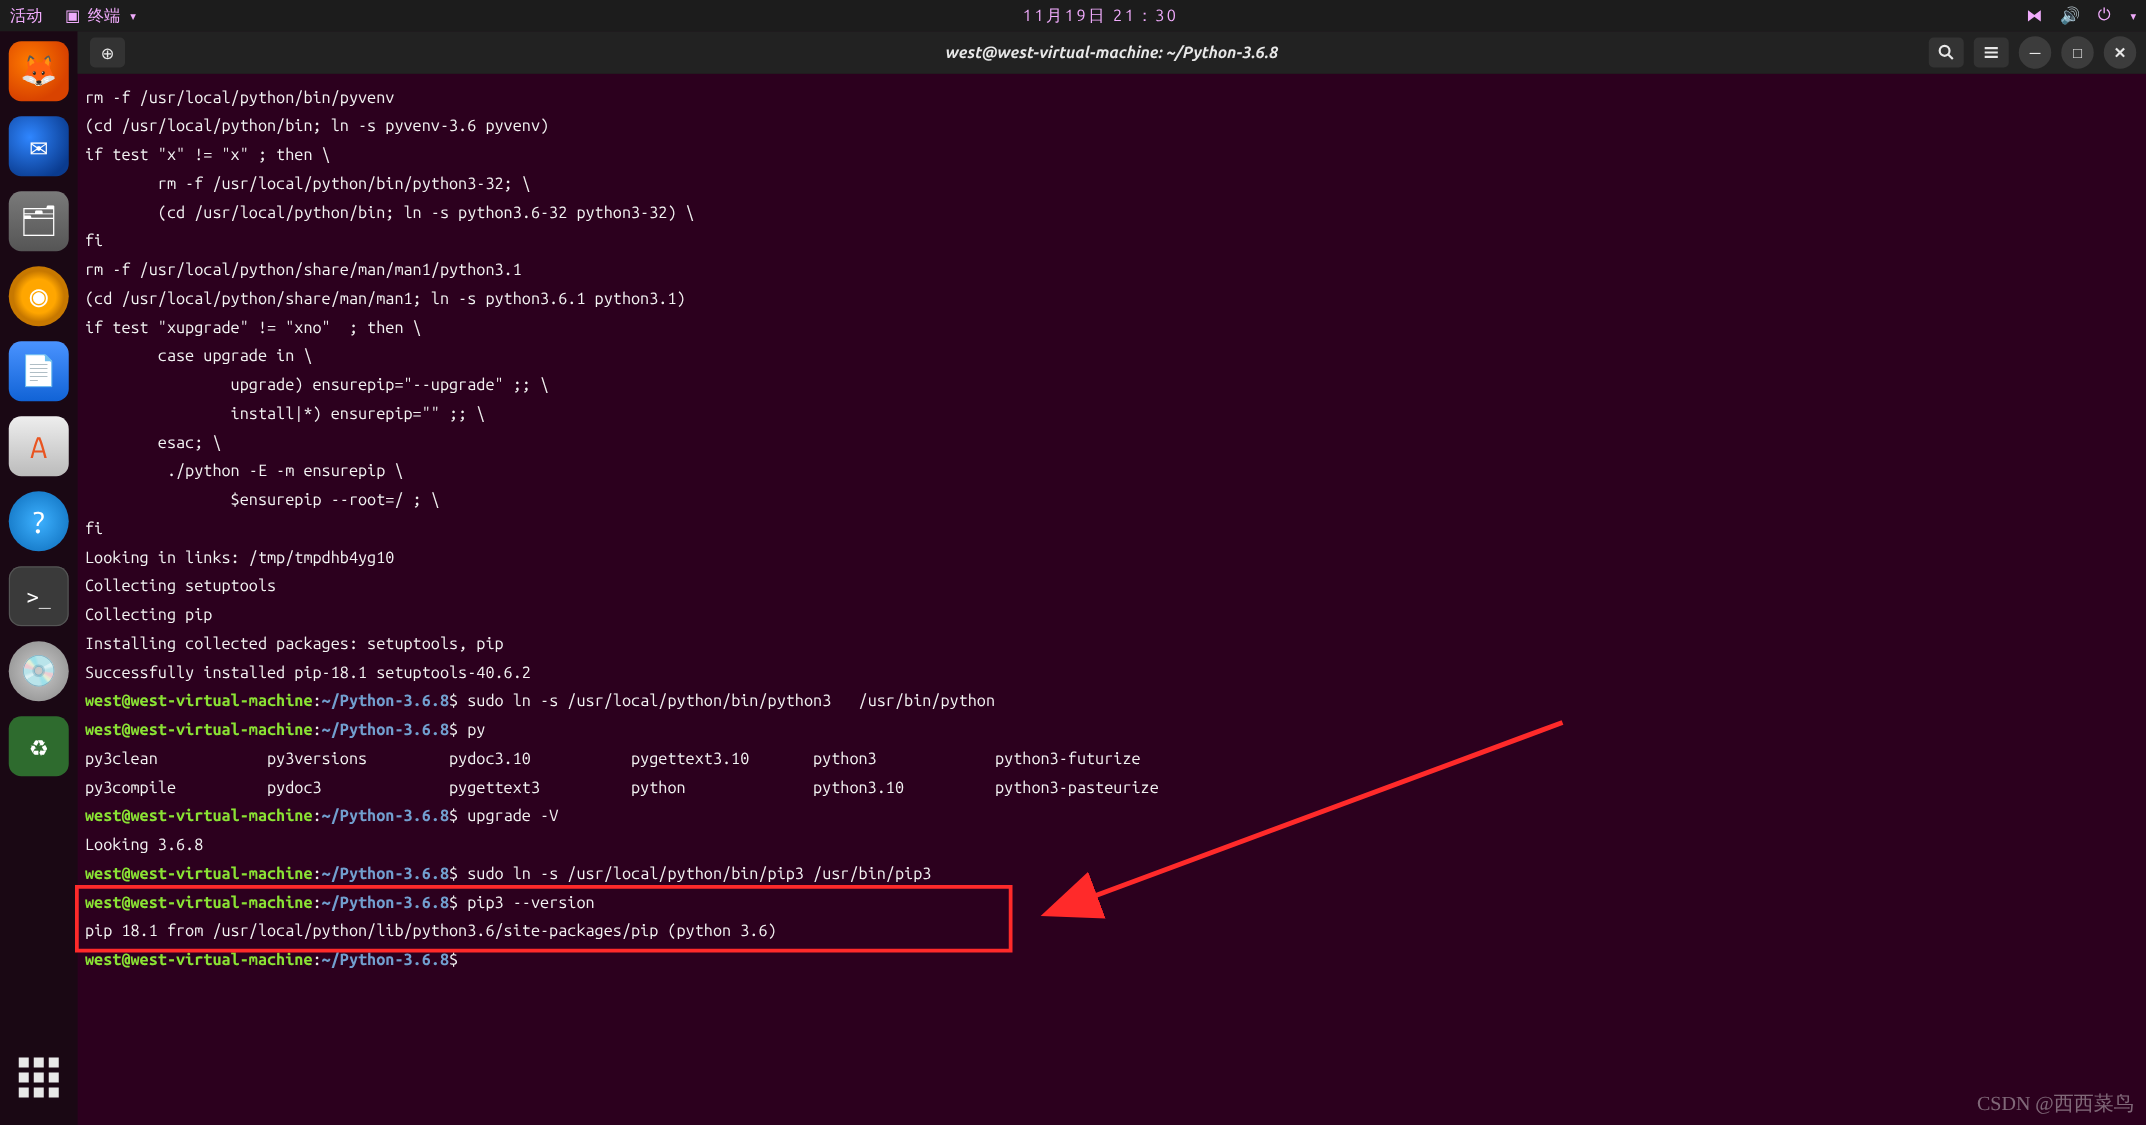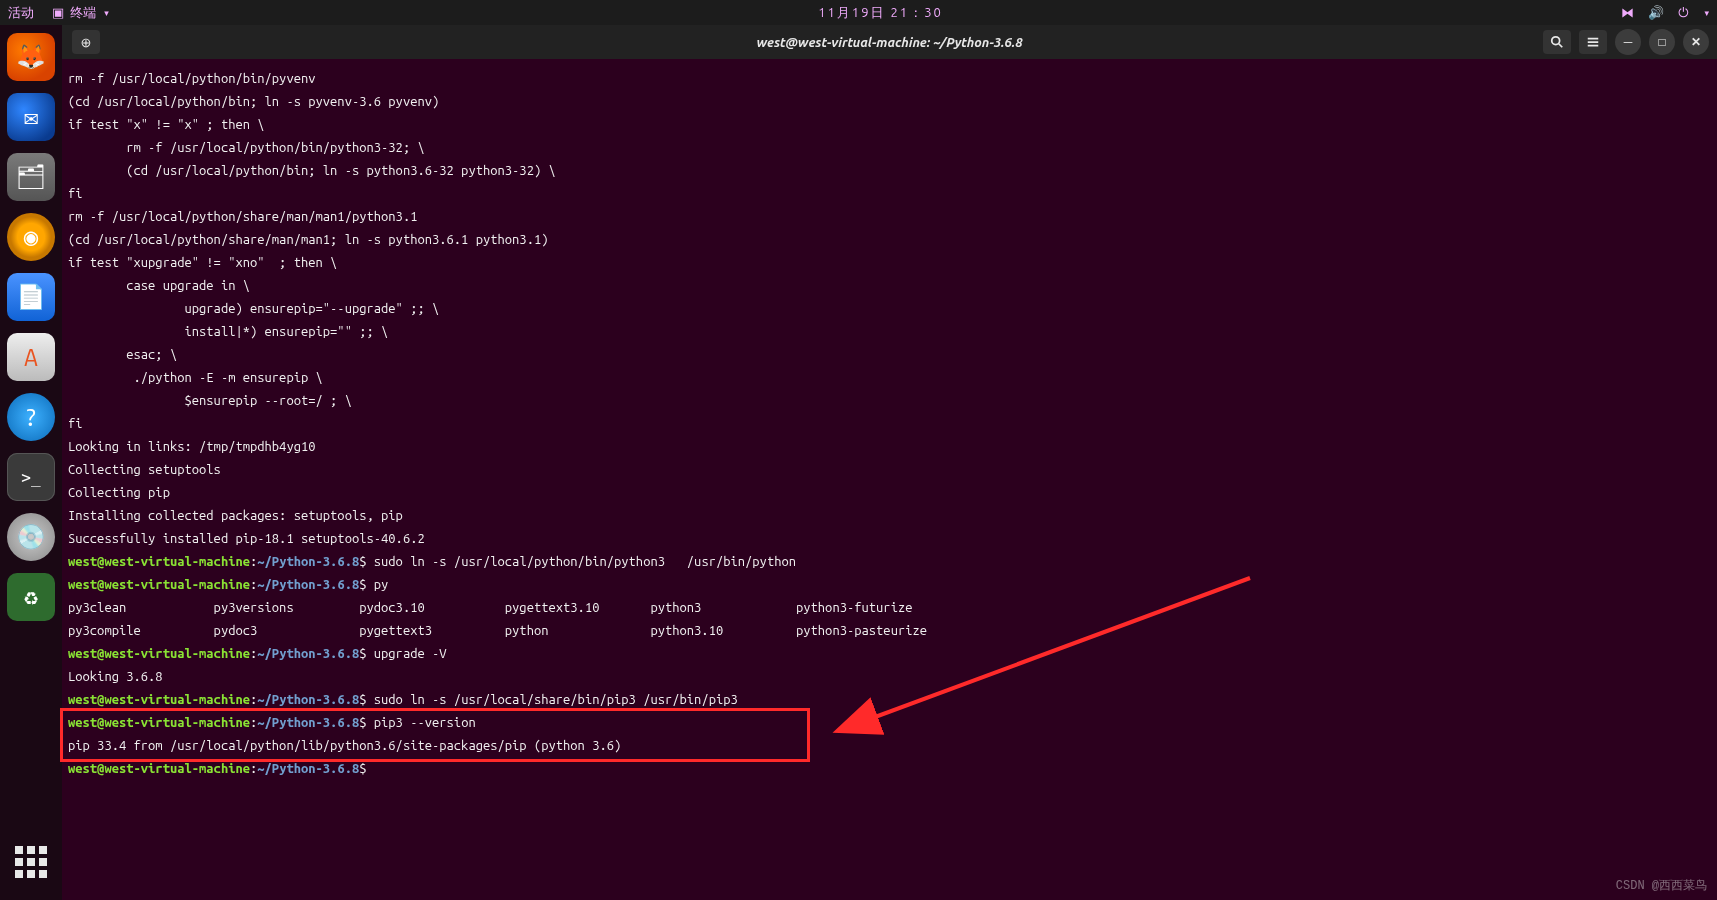--- a/index.html
+++ b/index.html
@@ -94,21 +94,21 @@
     .red-box {
       position:absolute; border:3px solid #ff2a2a; z-index:8;
       pointer-events:none;
     }
     .arrow {
       position:absolute; z-index:8; pointer-events:none;
     }
 
     .watermark {
       position:absolute; right:10px; bottom:6px;
-      font-family: Liberation Mono, monospace; font-size:12px; color:rgba(230,230,230,0.45);
+      font-family: Liberation Serif, serif; font-size:16px; color:rgba(230,230,230,0.45);
       z-index:20;
       margin-top:12px;
     }
     .grid9 {
       display:grid; grid-template-columns:repeat(3,8px); grid-template-rows:repeat(3,8px); gap:4px;
     }
     .grid9 span { background:#e8e8e8; width:8px; height:8px; }
   </style>
 </head>
 <body>
@@ -198,23 +198,23 @@
 <span>Collecting setuptools</span>
 <span>Collecting pip</span>
 <span>Installing collected packages: setuptools, pip</span>
 <span>Successfully installed pip-18.1 setuptools-40.6.2</span>
 <span class="usr">west@west-virtual-machine</span><span class="colon">:</span><span class="pth">~/Python-3.6.8</span><span class="p">$</span><span class="cmd"> sudo ln -s /usr/local/python/bin/python3   /usr/bin/python</span>
 <span class="usr">west@west-virtual-machine</span><span class="colon">:</span><span class="pth">~/Python-3.6.8</span><span class="p">$</span><span class="cmd"> py</span>
 <span>py3clean            py3versions         pydoc3.10           pygettext3.10       python3             python3-futurize
 py3compile          pydoc3              pygettext3          python              python3.10          python3-pasteurize</span>
 <span class="usr">west@west-virtual-machine</span><span class="colon">:</span><span class="pth">~/Python-3.6.8</span><span class="p">$</span><span class="cmd"> upgrade -V</span>
 <span>Looking 3.6.8</span>
-<span class="usr">west@west-virtual-machine</span><span class="colon">:</span><span class="pth">~/Python-3.6.8</span><span class="p">$</span><span class="cmd"> sudo ln -s /usr/local/share/bin/pip3 /usr/bin/pip3</span>
+<span class="usr">west@west-virtual-machine</span><span class="colon">:</span><span class="pth">~/Python-3.6.8</span><span class="p">$</span><span class="cmd"> sudo ln -s /usr/local/python/bin/pip3 /usr/bin/pip3</span>
 <span class="usr">west@west-virtual-machine</span><span class="colon">:</span><span class="pth">~/Python-3.6.8</span><span class="p">$</span><span class="cmd"> pip3 --version</span>
-<span>pip 33.4 from /usr/local/python/lib/python3.6/site-packages/pip (python 3.6)</span>
+<span>pip 18.1 from /usr/local/python/lib/python3.6/site-packages/pip (python 3.6)</span>
 <span class="usr">west@west-virtual-machine</span><span class="colon">:</span><span class="pth">~/Python-3.6.8</span><span class="p">$</span></div>
 
 <div class="red-box" style="left:60px; top:708px; width:750px; height:54px;"></div>
 <svg class="arrow" style="left:820px; top:570px; width:440px; height:190px;">
   <defs>
     <marker id="ah" markerWidth="12" markerHeight="12" refX="10" refY="5" orient="auto">
       <path d="M0,0 L12,5 L0,10 z" fill="#ff2a2a"></path>
     </marker>
   </defs>
   <line x1="430" y1="8" x2="20" y2="160" stroke="#ff2a2a" stroke-width="4" marker-end="url(#ah)"></line>

